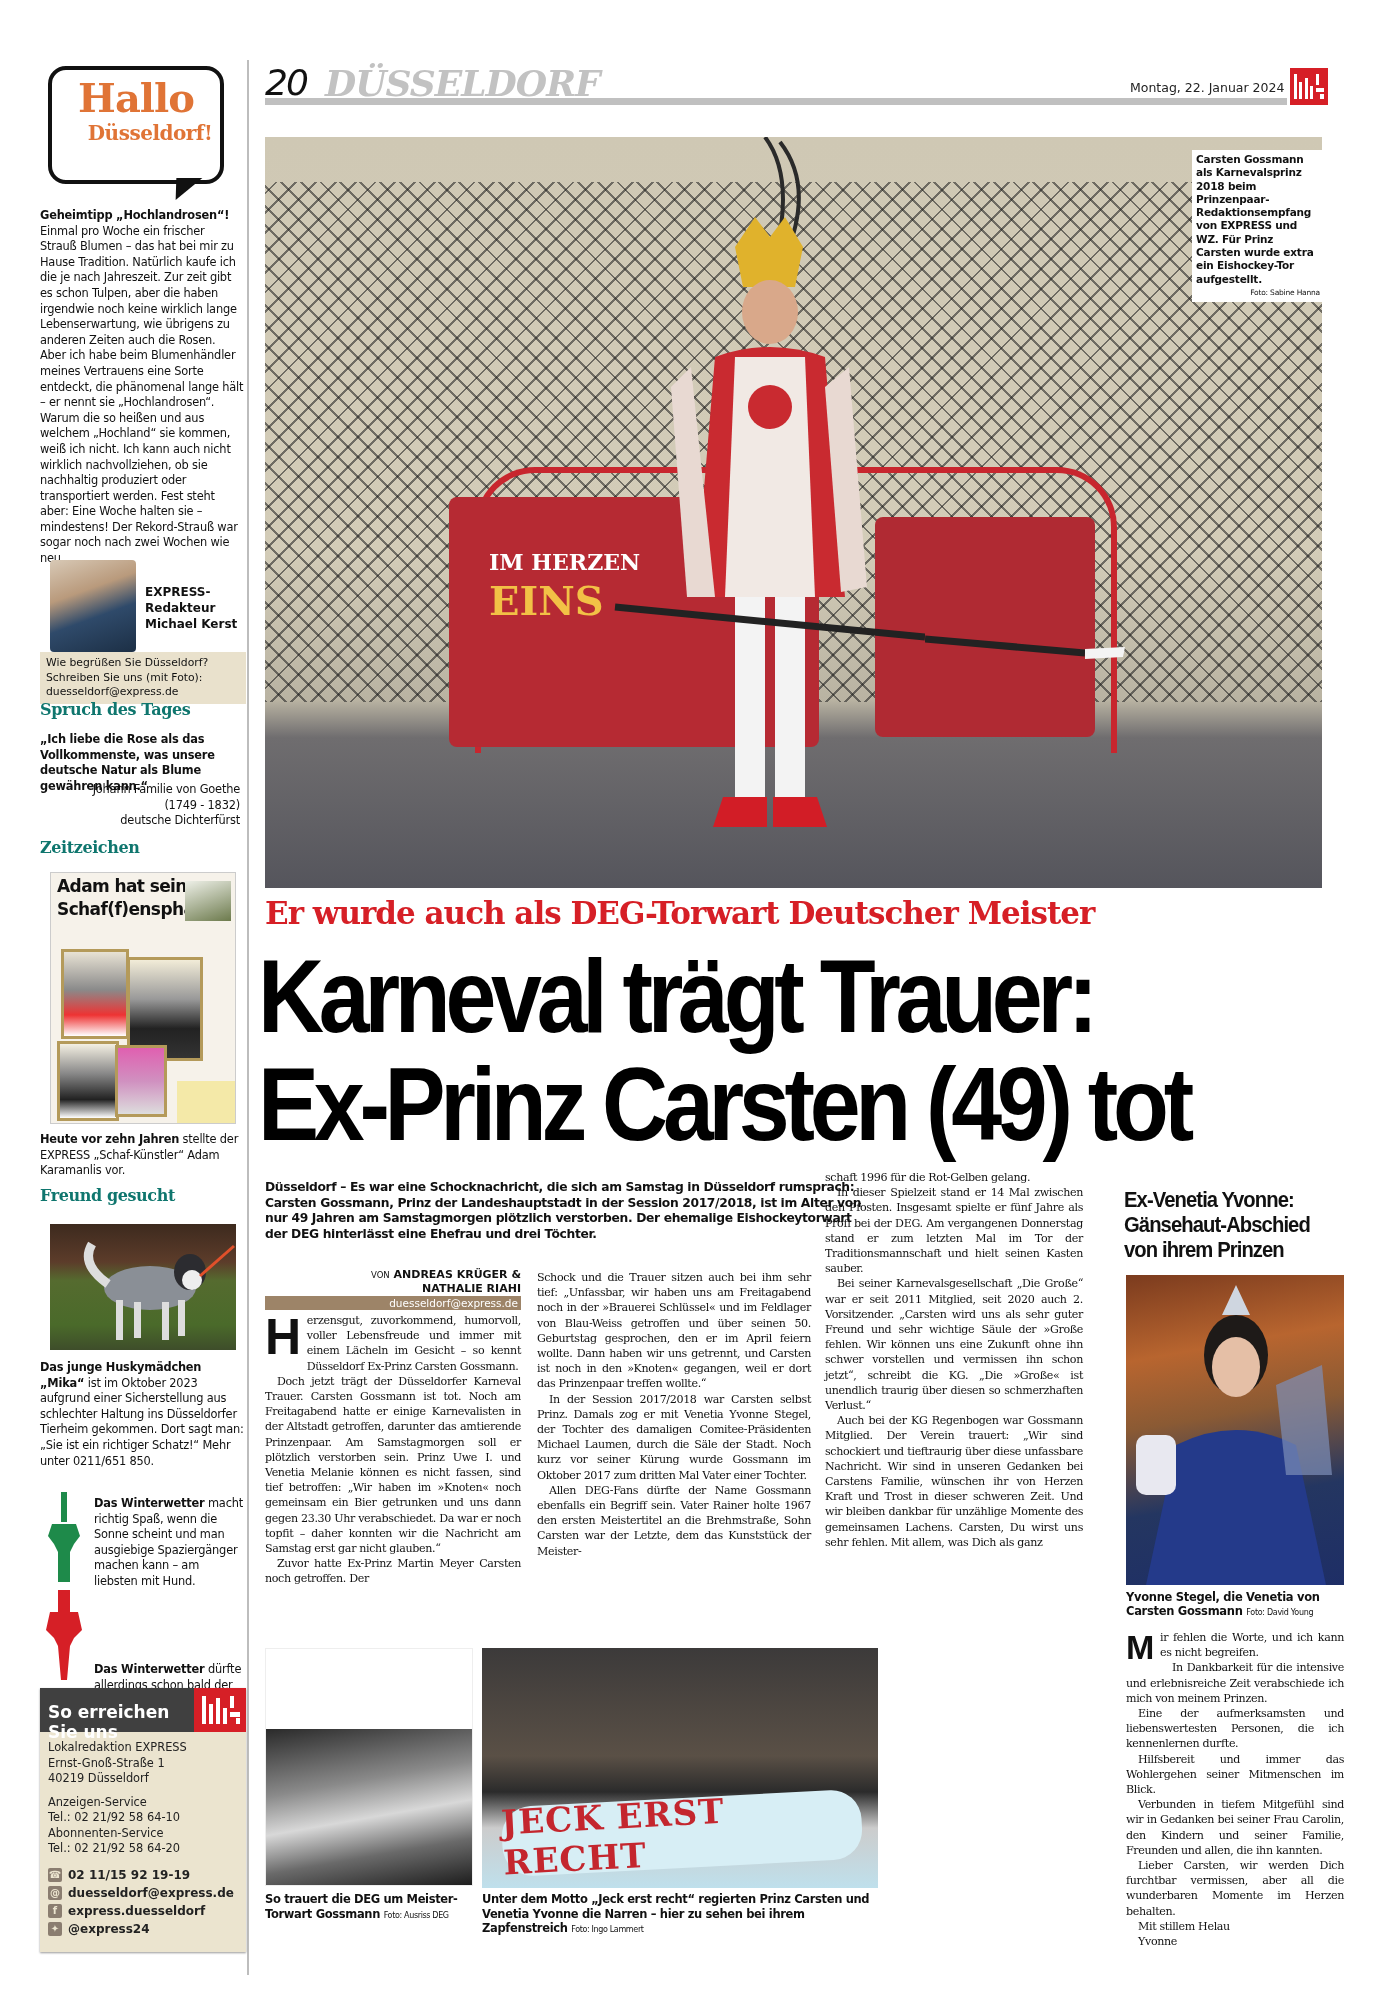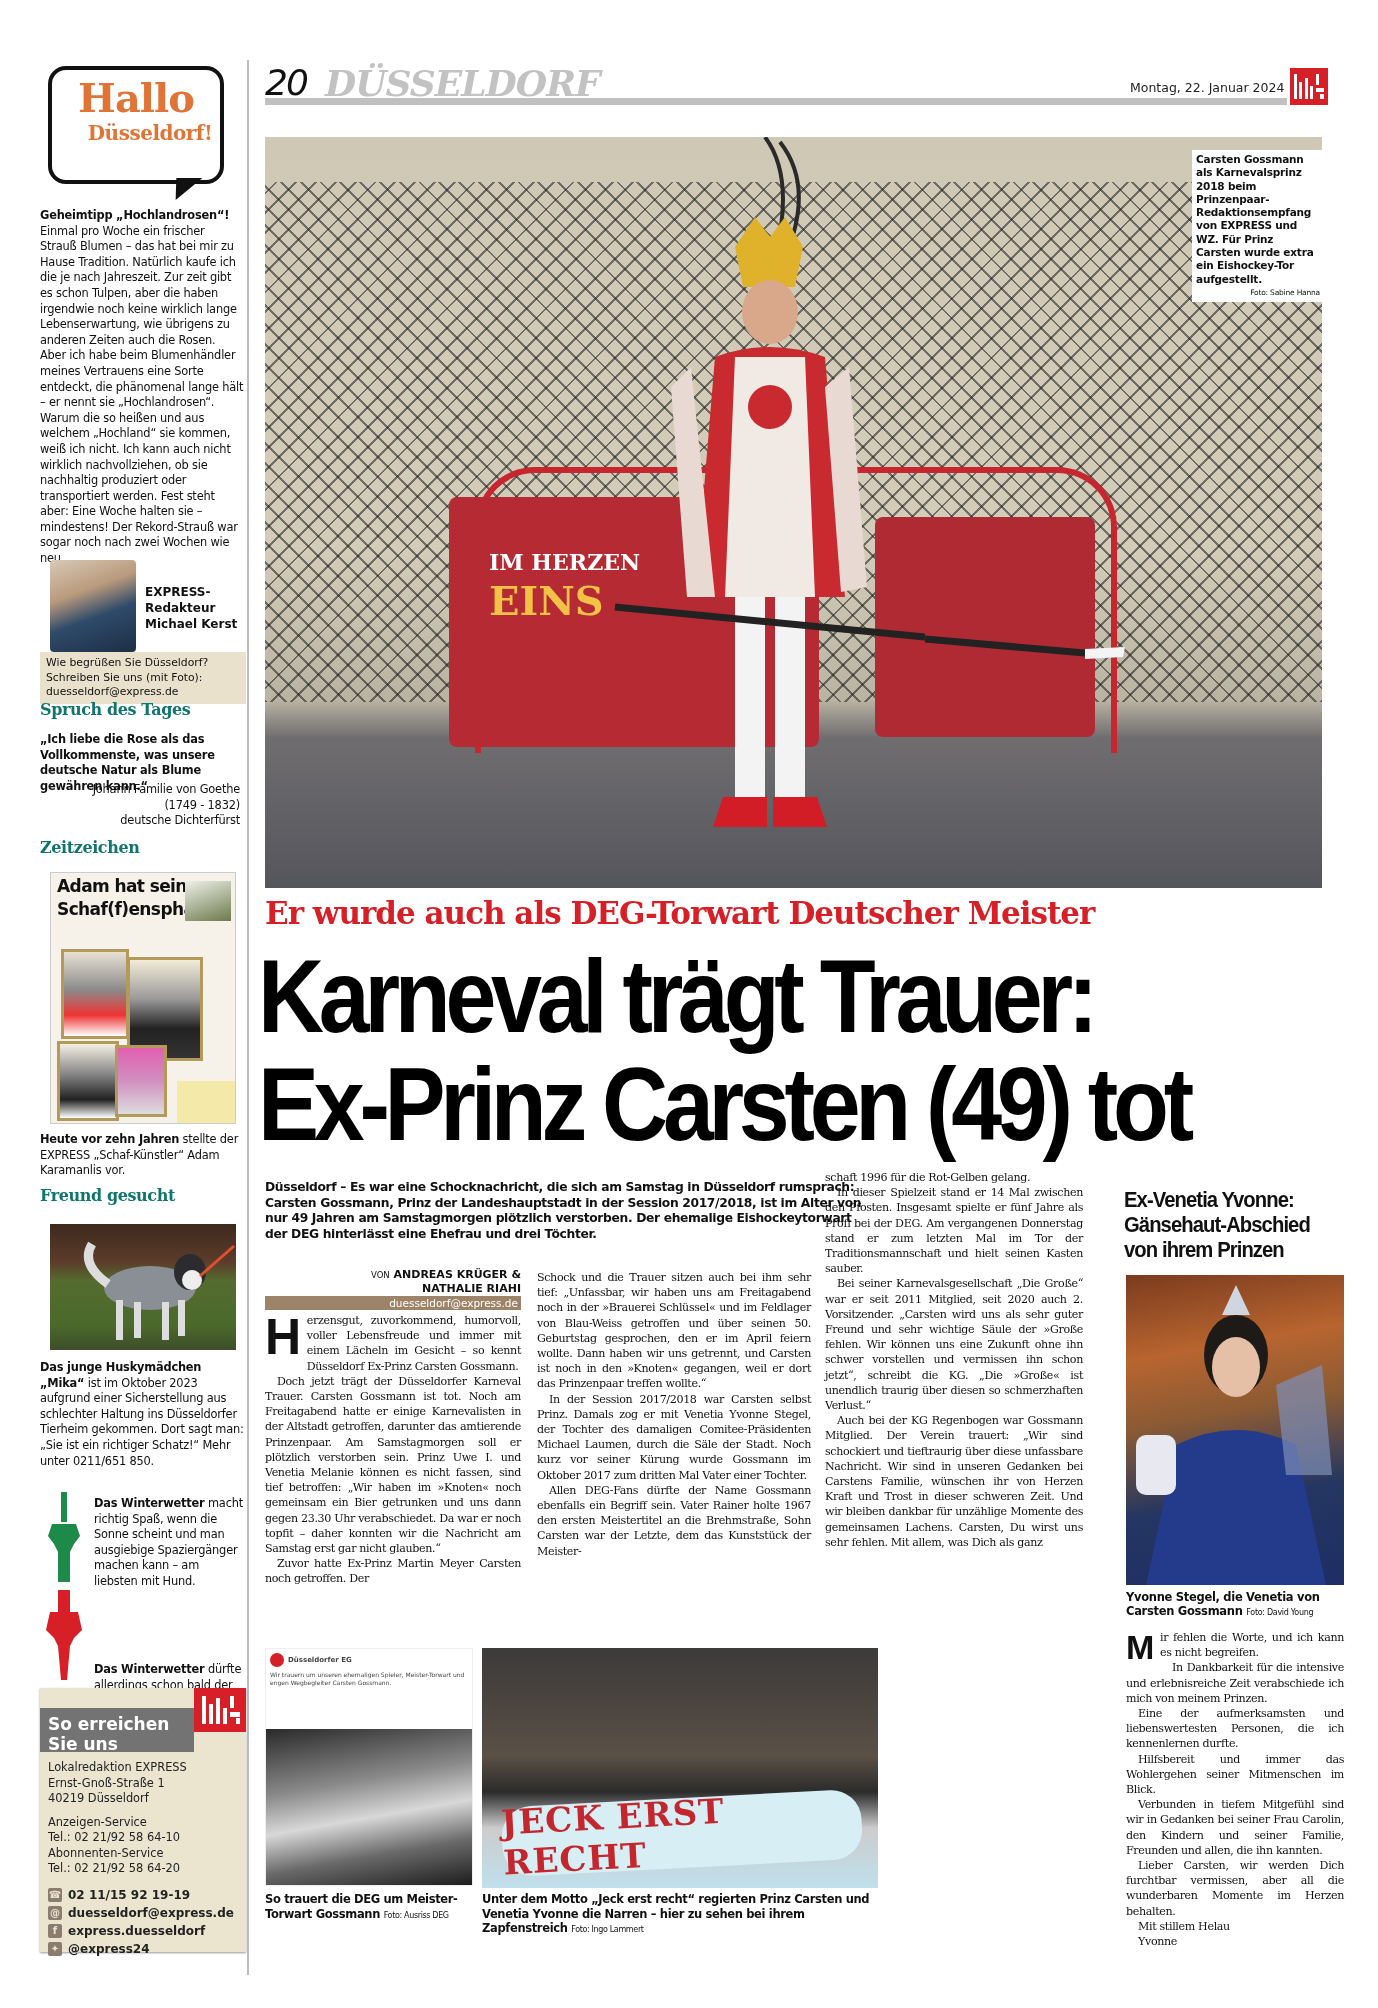--- a/index.html
+++ b/index.html
@@ -18,21 +18,21 @@
   .author-photo{width:86px;height:92px;background:linear-gradient(160deg,#d8c9b6 0%,#b99a7c 35%,#2f4a6a 60%,#1c2f45 100%);border-radius:4px;}
   .author-name{font-weight:bold;font-size:12px;line-height:16px;}
   .greet-box{background:#e9e1cc;font-size:10.8px;line-height:14.5px;padding:4px 6px;box-sizing:border-box;}
   .zeit-img{background:#f6f2ea;border:1px solid #ccc;box-sizing:border-box;overflow:hidden;}
   .zeit-img .t{font-weight:bold;font-size:17px;line-height:19px;letter-spacing:-0.6px;padding:4px 4px 0 6px;color:#111;}
   .sheep{position:absolute;border:3px solid #b49a5a;box-sizing:border-box;}
   .dog-img{background:
      linear-gradient(180deg,#3d2a1e 0%,#5c3c2a 30%,#556b2f 45%,#4a6a2a 80%,#3e4d2a 100%);}
   .tower{position:absolute;}
   .contact{background:#ebe4cf;box-sizing:border-box;}
-  .contact-head{background:#737373;color:#fff;font-weight:bold;font-size:17px;line-height:20px;padding:6px 8px;box-sizing:border-box;margin-top:20px;}
+  .contact-head{background:#404040;color:#fff;font-weight:bold;font-size:17px;line-height:20px;padding:14px 8px;box-sizing:border-box;}
   .contact-logo{background:#d61f26;}
   .contact-body{font-size:11.4px;line-height:15.5px;padding:8px 8px;color:#222;}
   .contact-row{display:flex;align-items:center;font-weight:bold;font-size:12px;line-height:16px;margin-top:2px;}
   .ci{display:inline-block;width:14px;height:14px;background:#8a7d70;border-radius:2px;margin-right:6px;color:#ebe4cf;font-size:10px;line-height:14px;text-align:center;font-weight:bold;}
 
   
   #page-num{left:265px;top:62px;font-size:36px;font-family:"DejaVu Sans",sans-serif;font-weight:200;font-style:italic;color:#111;letter-spacing:-2px;}
   #section{left:325px;top:62px;font-size:36px;font-family:"DejaVu Serif",serif;font-weight:bold;font-style:italic;color:#c2c2c2;letter-spacing:-1px;}
   #header-rule{left:265px;top:98px;width:1022px;height:7px;background:#c0c0c0;}
   #date{left:1130px;top:80px;font-size:12.5px;color:#222;}
@@ -286,27 +286,20 @@
   <p>Bei seiner Karnevalsgesellschaft „Die Große“ war er seit 2011 Mitglied, seit 2020 auch 2. Vorsitzender. „Carsten wird uns als sehr guter Freund und sehr wichtige Säule der »Große fehlen. Wir können uns eine Zukunft ohne ihn schwer vorstellen und vermissen ihn schon jetzt“, schreibt die KG. „Die »Große« ist unendlich traurig über diesen so schmerzhaften Verlust.“</p>
   <p>Auch bei der KG Regenbogen war Gossmann Mitglied. Der Verein trauert: „Wir sind schockiert und tieftraurig über diese unfassbare Nachricht. Wir sind in unseren Gedanken bei Carstens Familie, wünschen ihr von Herzen Kraft und Trost in dieser schweren Zeit. Und wir bleiben dankbar für unzählige Momente des gemeinsamen Lachens. Carsten, Du wirst uns sehr fehlen. Mit allem, was Dich als ganz</p>
 </div>
 
 <div class="abs col" style="left:915px;top:1175px;width:0;height:0;"></div>
 <div class="abs col" style="left:917px;top:1180px;width:0;"></div>
 
 <div class="abs col" style="left:1098px;top:1170px;width:0;"></div>
 
 <div class="abs" id="deg-img">
-  <div class="fb">
-    <div style="display:flex;align-items:center;gap:4px;">
-      <span style="display:inline-block;width:14px;height:14px;border-radius:50%;background:#d61f26;"></span>
-      <b style="font-size:7px;">Düsseldorfer EG</b>
-    </div>
-    <div style="margin-top:4px;">Wir trauern um unseren ehemaligen Spieler, Meister-Torwart und engen Wegbegleiter Carsten Gossmann.</div>
-  </div>
   <div class="bw"></div>
 </div>
 <div class="abs" id="jeck">
   <div style="position:absolute;left:20px;top:150px;width:360px;height:70px;background:#d7eef5;border-radius:30px;transform:rotate(-3deg);display:flex;align-items:center;justify-content:center;font-family:'DejaVu Serif',serif;font-weight:bold;font-size:34px;color:#c4262e;letter-spacing:1px;">JECK ERST RECHT</div>
 </div>
 <div class="abs cap" style="left:265px;top:1892px;width:208px;">
   <span>So trauert die DEG um Meister-Torwart Gossmann</span>
   <span class="credit">Foto: Ausriss DEG</span>
 </div>
 <div class="abs cap" style="left:482px;top:1892px;width:400px;">

